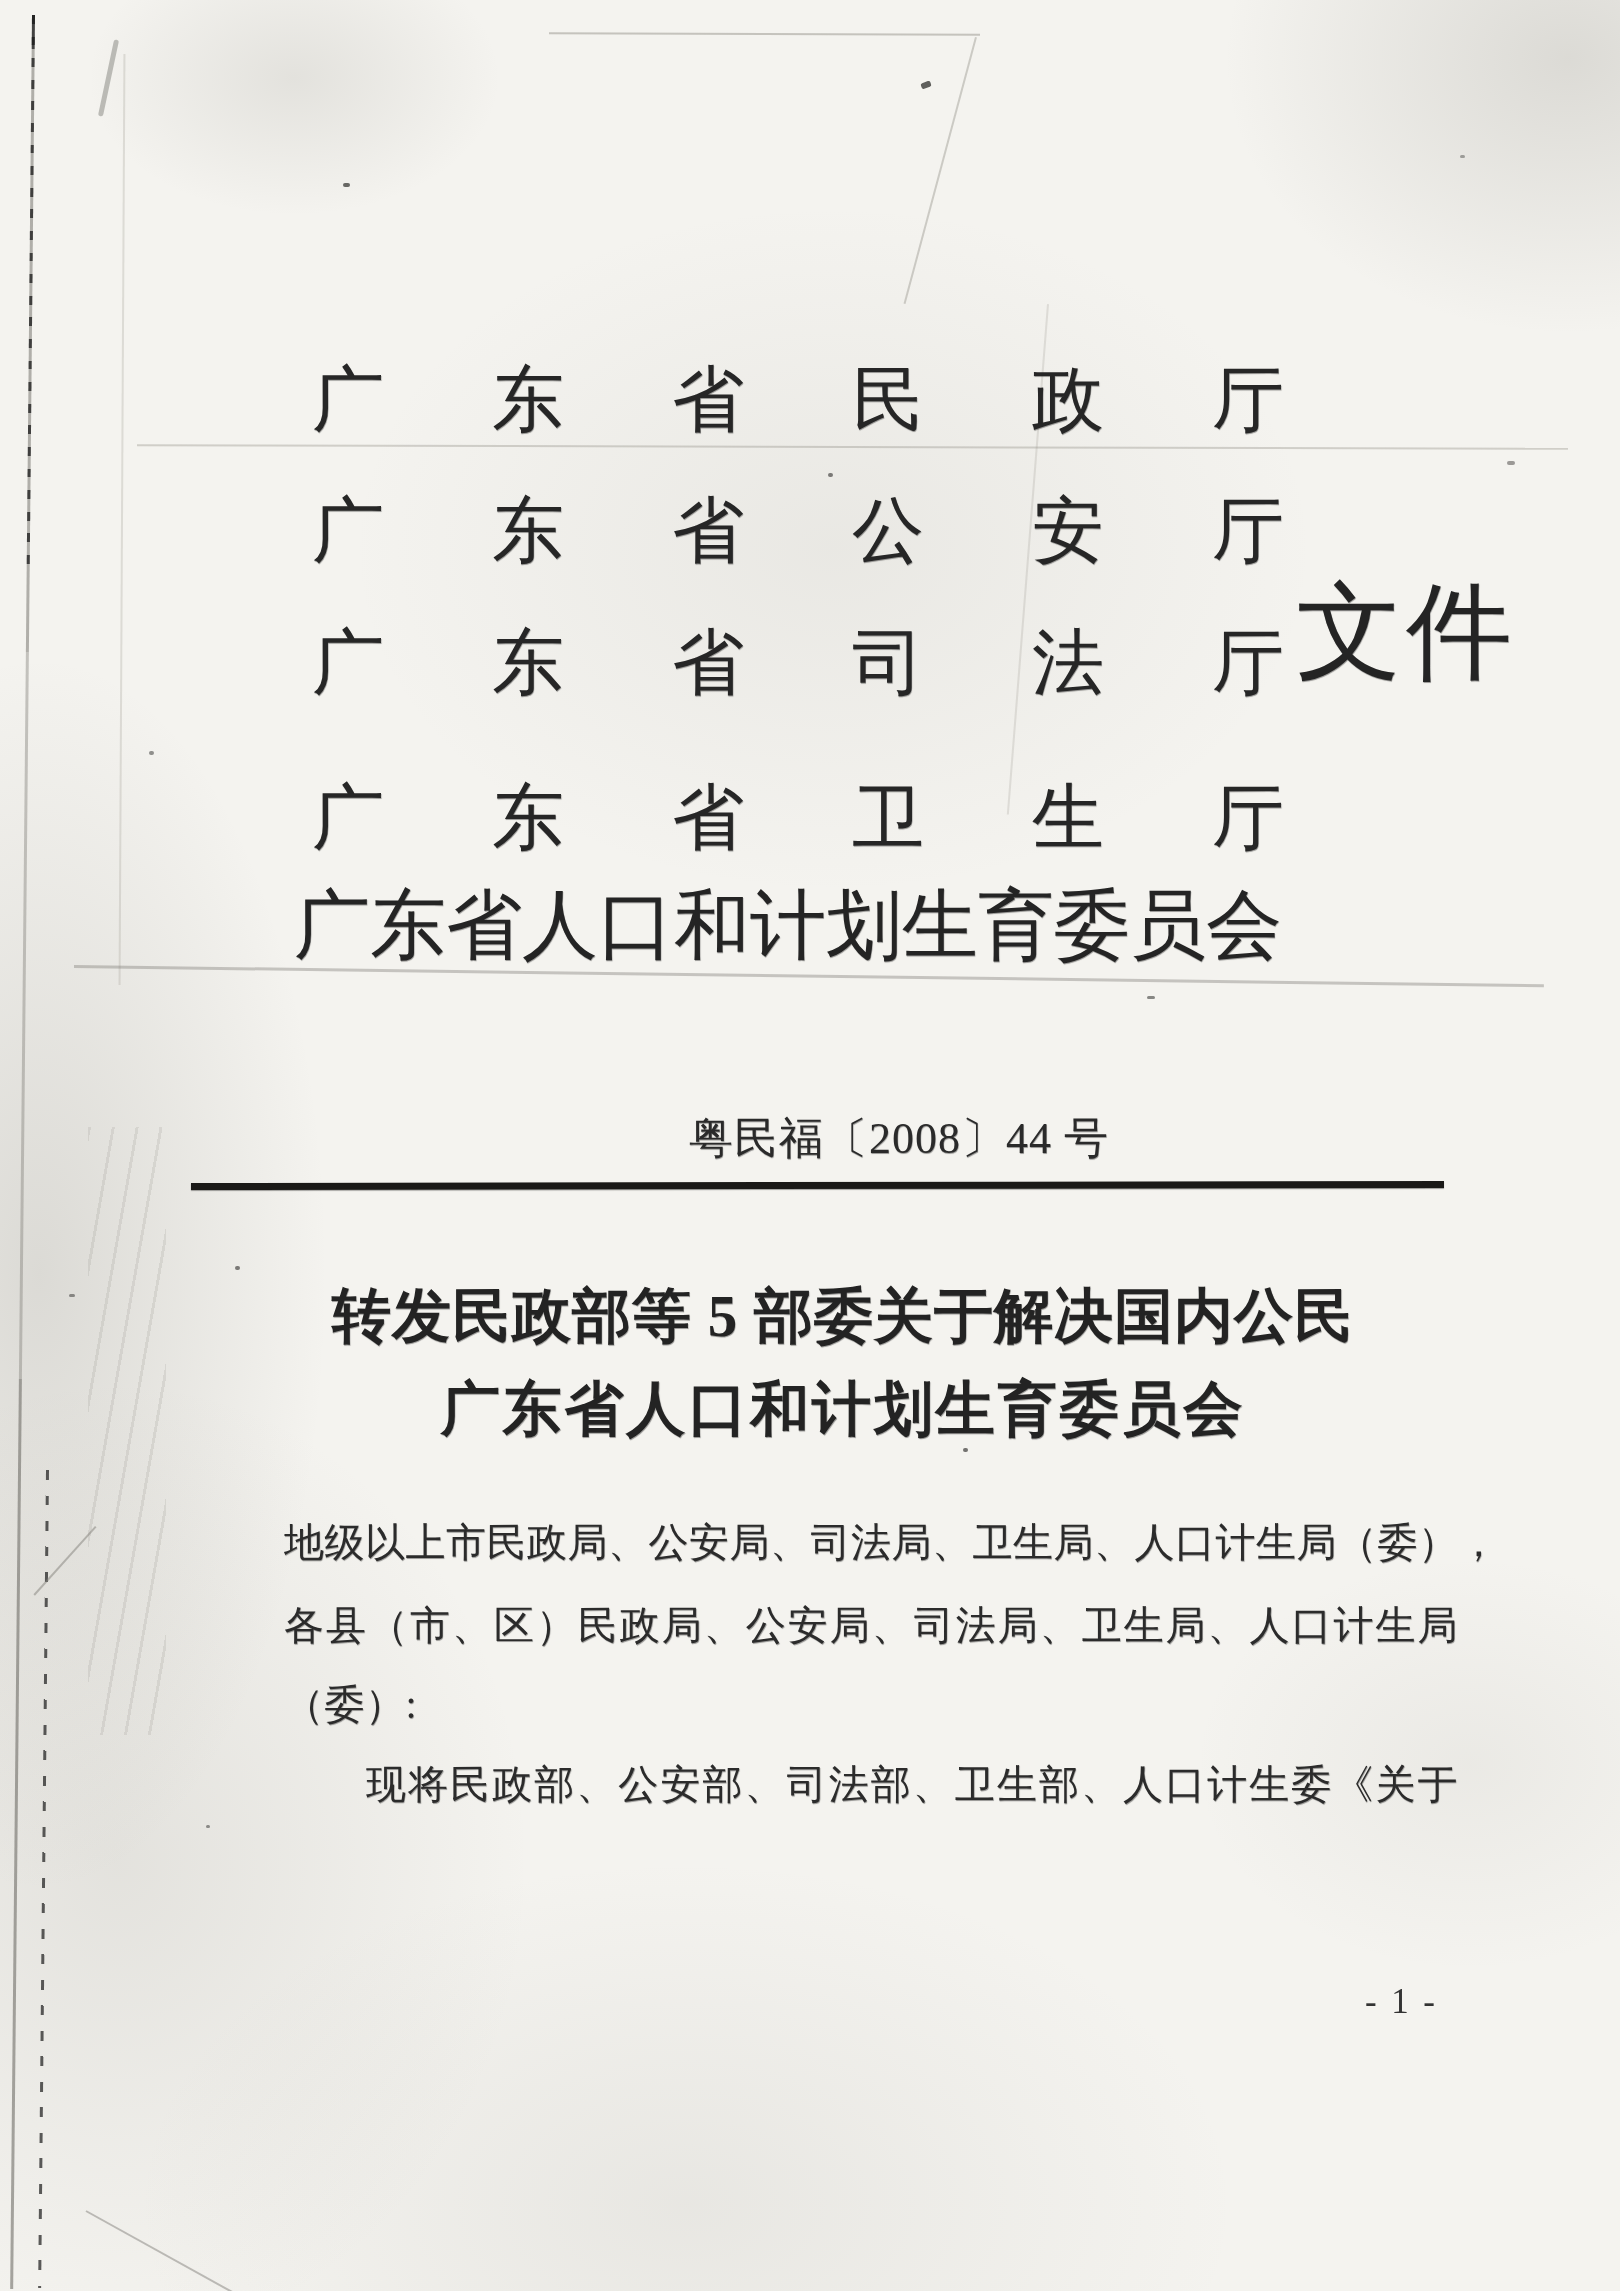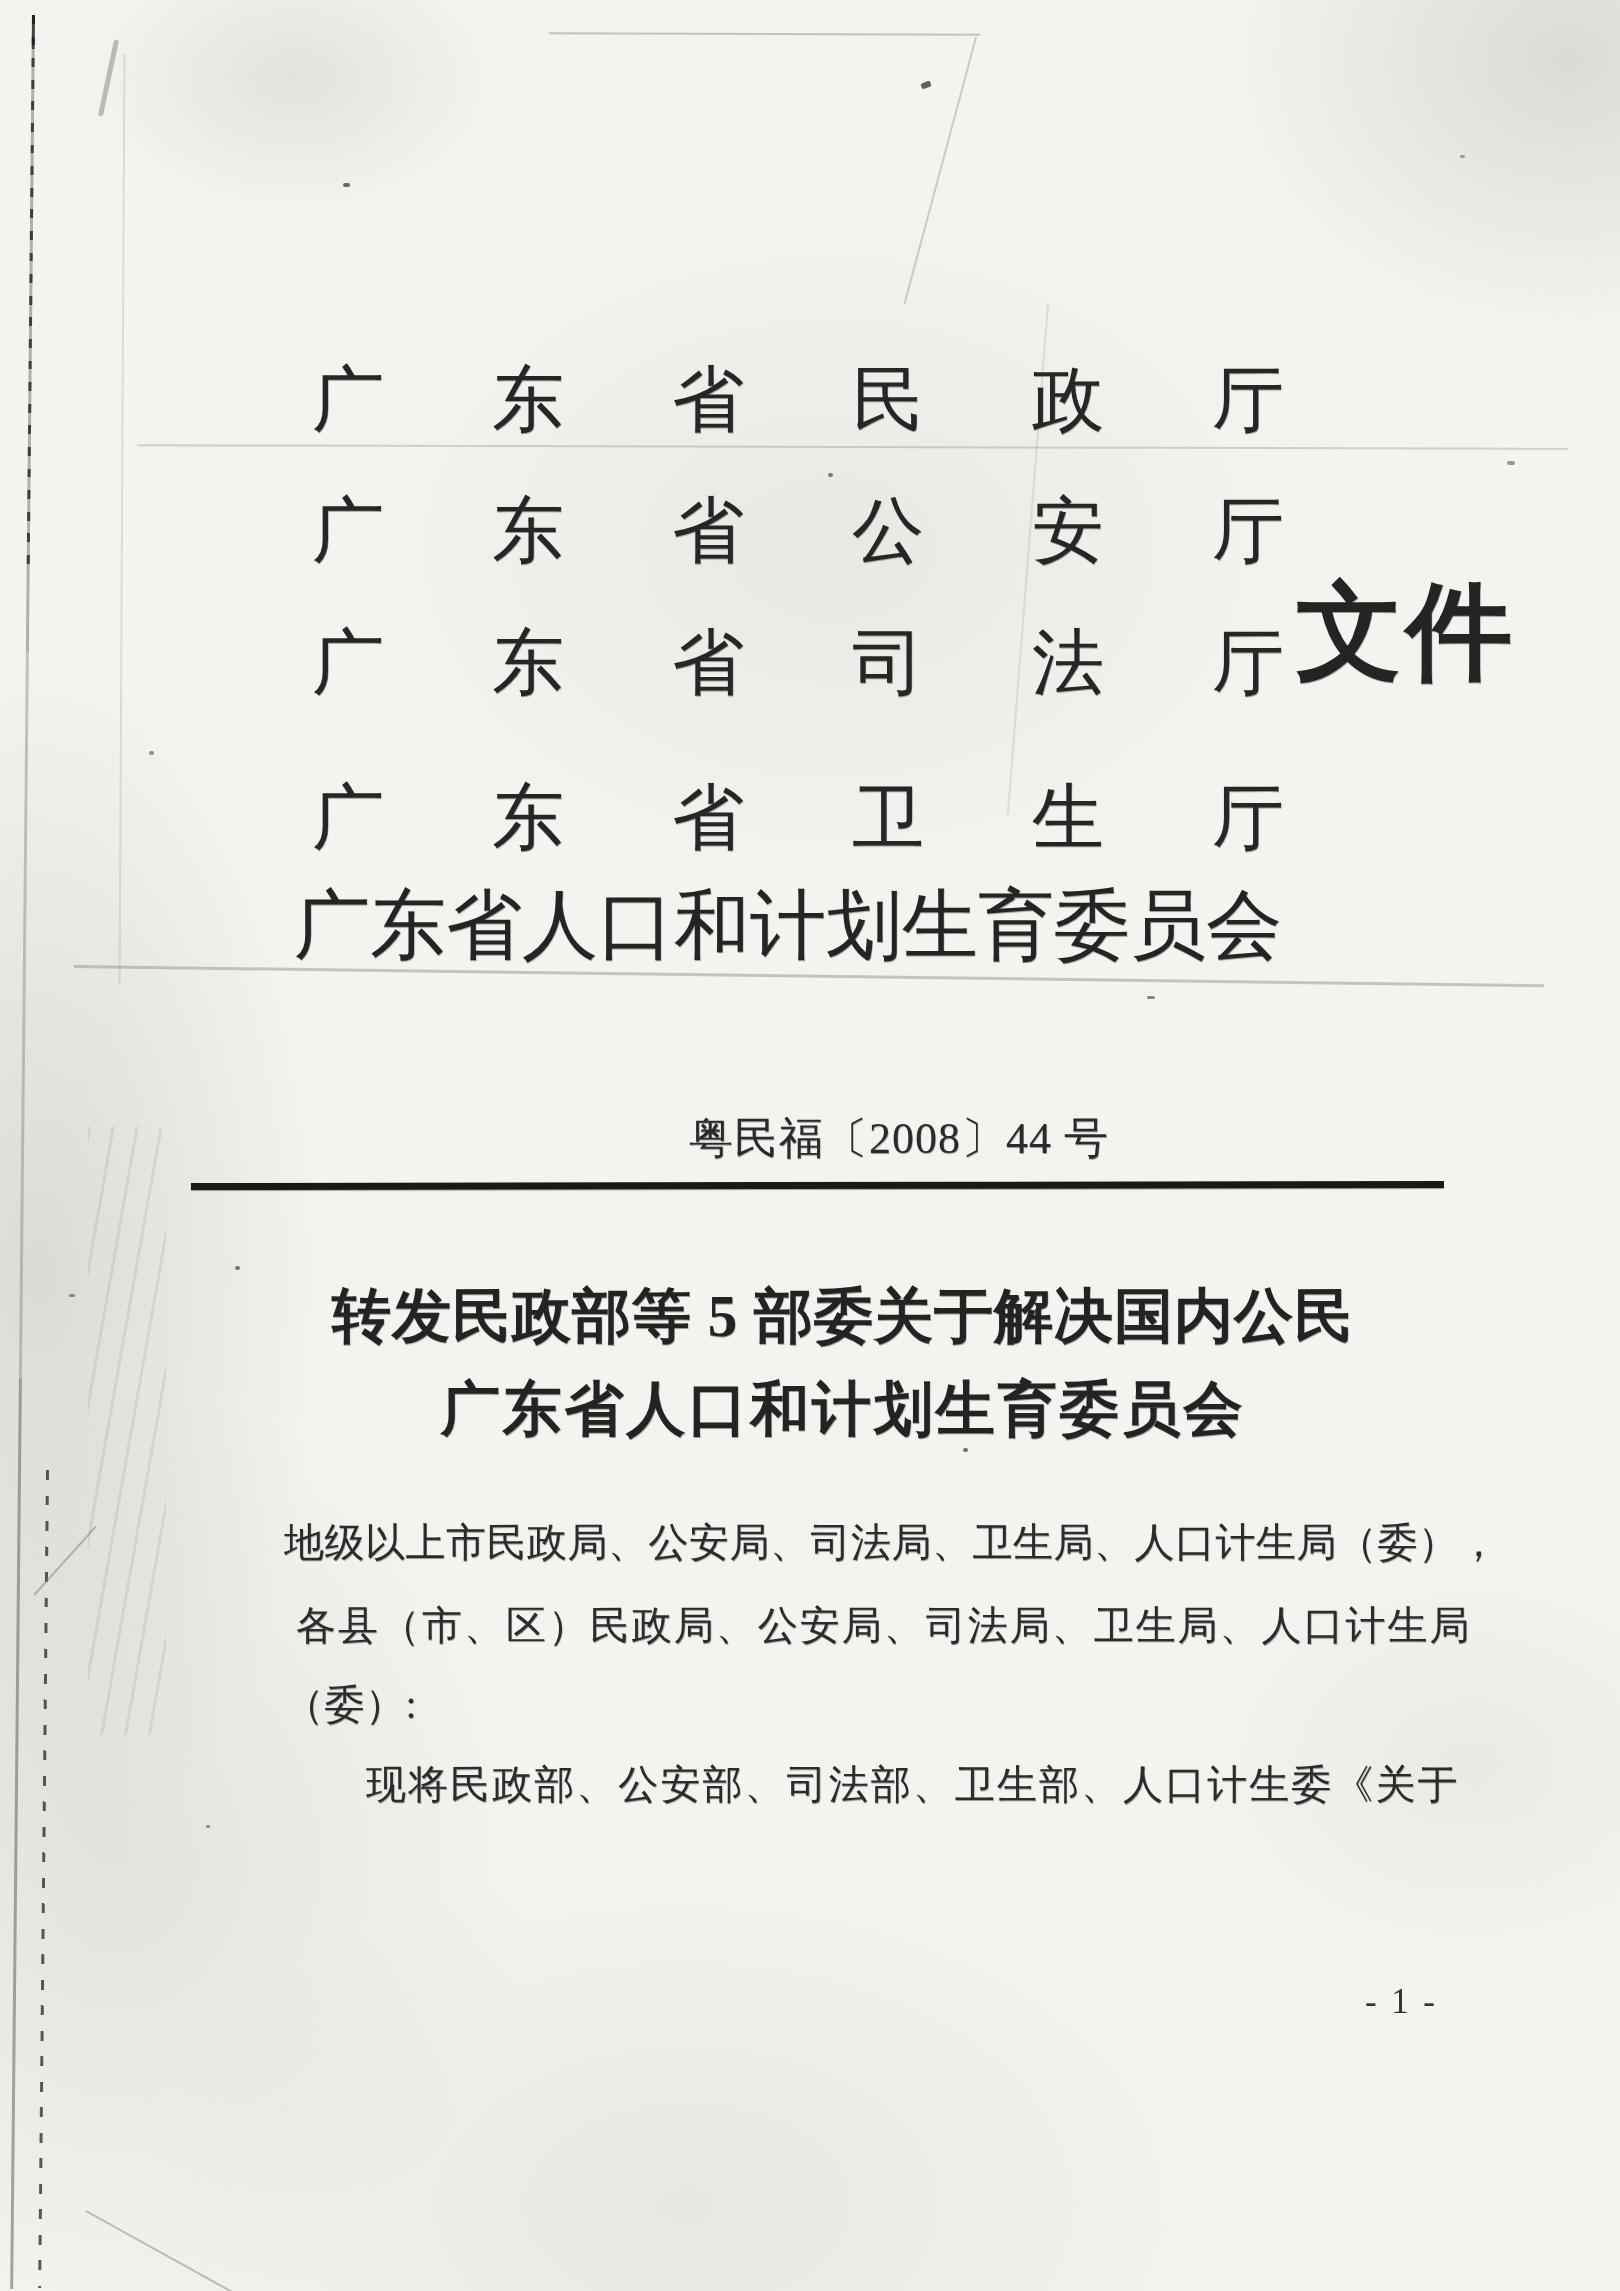--- a/index.html
+++ b/index.html
@@ -31,21 +31,21 @@
     white-space:nowrap;
   }
   .r1{top:353px;} .r2{top:484px;} .r3{top:616px;} .r4{top:747px;margin-top:24px;}
   .r5{
     position:absolute;left:294px;top:874px;width:972px;height:86px;
     font-size:76px;line-height:86px;color:#242424;
     text-align:justify;text-align-last:justify;white-space:nowrap;margin-top:8px;
   }
   .file-mark{
     position:absolute;left:1296px;top:576px;width:245px;
-    font-size:106px;line-height:114px;font-weight:bold;
+    font-size:106px;line-height:114px;font-weight:normal;
     letter-spacing:3.9px;color:#242424;white-space:nowrap;
   }
 
   
   .doc-number{
     position:absolute;left:689px;top:1113px;
     font-size:44px;line-height:51px;color:#2a2a2a;letter-spacing:1px;white-space:nowrap;
   }
   .rule{
     position:absolute;left:191px;top:1182px;width:1253px;height:6.9px;
@@ -61,21 +61,21 @@
   .t1{top:1262px;letter-spacing:1px;}
   .t2{top:1355px;letter-spacing:2.9px;}
 
   
   .body-line{
     position:absolute;left:284px;width:1174px;height:49px;
     font-size:40px;line-height:49px;letter-spacing:0.5px;color:#2b2b2b;
     white-space:nowrap;
   }
   .just{text-align:justify;text-align-last:justify;}
-  .bl1{top:1518px;} .bl2{top:1601px;margin-left:12px;} .bl3{top:1680px;}
+  .bl1{top:1518px;} .bl2{top:1601px;} .bl3{top:1680px;}
   .bl4{top:1760px;text-indent:82px;} .bl5{top:1845px;}
 
   .page-number{
     position:absolute;left:1365px;top:1982px;
     font-size:35px;letter-spacing:2.9px;color:#333;white-space:nowrap;
   }
 
   
   .art{position:absolute;pointer-events:none;}
   .edge-line{

